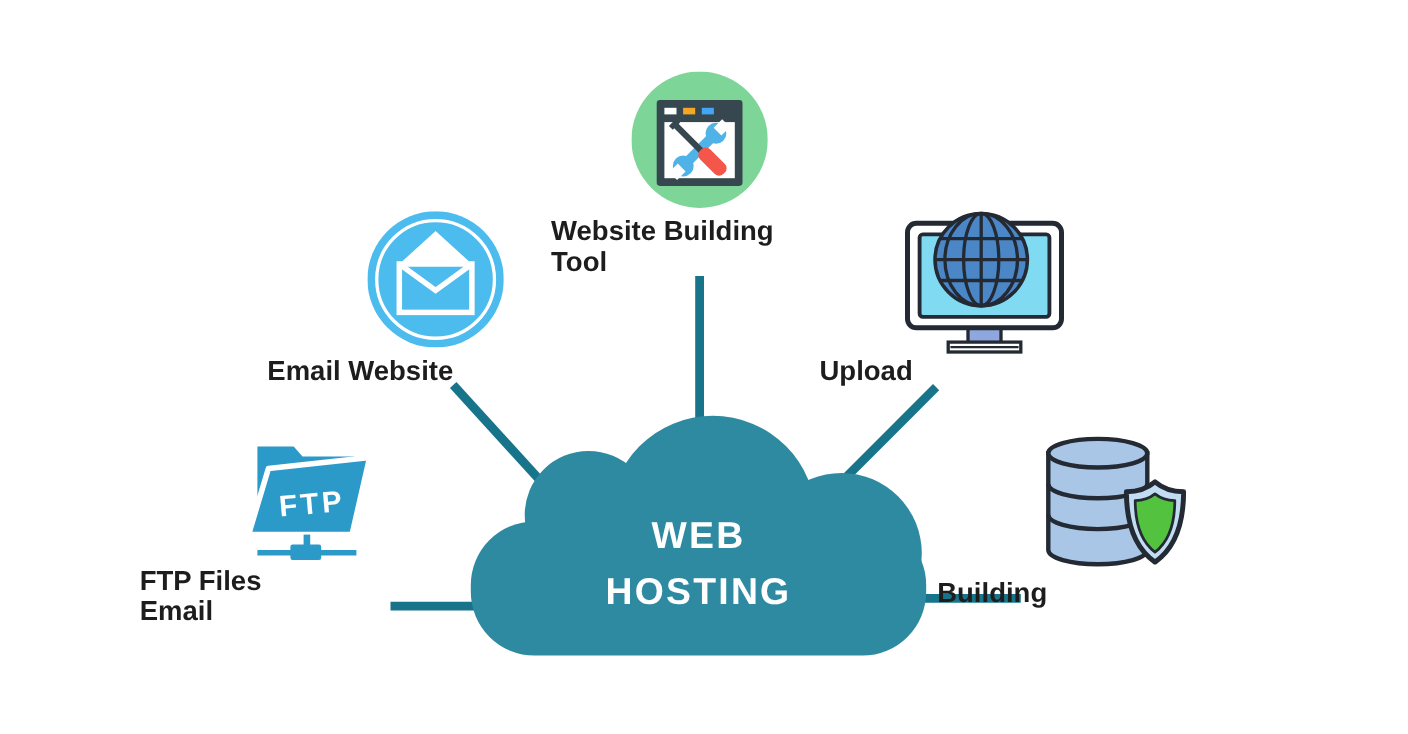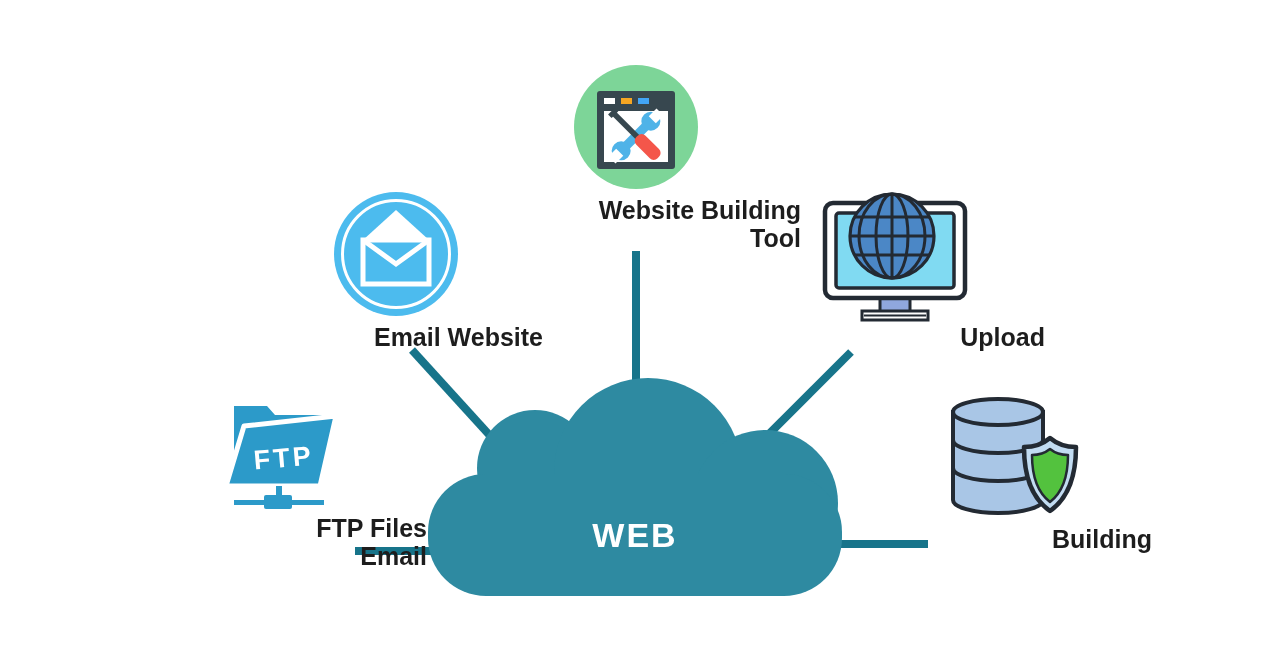--- a/index.html
+++ b/index.html
@@ -32,27 +32,27 @@
 
   
   .cloud{position:absolute;left:428px;top:378px;width:414px;height:218px;z-index:2;}
   .bump{position:absolute;background:var(--cloud);border-radius:50%;}
   .bump-left{left:49px;top:32px;width:116px;height:116px;}
   .bump-main{left:126px;top:0px;width:188px;height:188px;}
   .bump-right{left:264px;top:52px;width:146px;height:146px;}
   .cloud-base{position:absolute;left:0;top:96px;width:414px;height:122px;border-radius:58px;background:var(--cloud);}
   .cloud-text{
     position:absolute;left:0;right:0;top:84px;text-align:center;
-    color:#ffffff;font-weight:bold;font-size:34px;letter-spacing:2px;line-height:1.5;margin-top:48px;
+    color:#ffffff;font-weight:bold;font-size:34px;letter-spacing:2px;line-height:1.5;
   }
 
   
   .icon{position:absolute;z-index:3;}
   .label{
-    position:absolute;z-index:3;text-align:right;color:var(--ink);
+    position:absolute;z-index:3;text-align:left;color:var(--ink);
     font-weight:bold;font-size:25px;line-height:1.1;
   }
   .icon-wbt{left:574px;top:65px;width:124px;height:124px;}
   .label-wbt{left:501px;top:197px;width:300px;}
   .icon-email{left:334px;top:192px;width:124px;height:124px;}
   .label-email{left:243px;top:324px;width:300px;}
   .icon-website{left:820px;top:192px;width:150px;height:130px;}
   .label-website{left:745px;top:324px;width:300px;}
   .icon-ftp{left:222px;top:392px;width:130px;height:130px;}
   .label-ftp{left:127px;top:515px;width:300px;}
@@ -99,20 +99,21 @@
     <line x1="828" y1="544" x2="928" y2="544"></line>
   </svg>
 
   <div class="cloud">
     <div class="bump bump-left"></div>
     <div class="bump bump-main"></div>
     <div class="bump bump-right"></div>
     <div class="cloud-base"></div>
     <div class="cloud-text">
       <div>WEB</div>
+      <div>HOSTING</div>
     </div>
   </div>
 
   <svg class="icon icon-wbt" viewBox="0 0 124 124">
     <circle cx="62" cy="62" r="62" class="c-green"></circle>
     <rect x="23" y="26" width="78" height="78" rx="3" class="frame"></rect>
     <rect x="30" y="33" width="11" height="6" class="dot-w"></rect>
     <rect x="47" y="33" width="11" height="6" class="dot-o"></rect>
     <rect x="64" y="33" width="11" height="6" class="dot-b"></rect>
     <rect x="30" y="46" width="64" height="51" class="panel-white"></rect>

